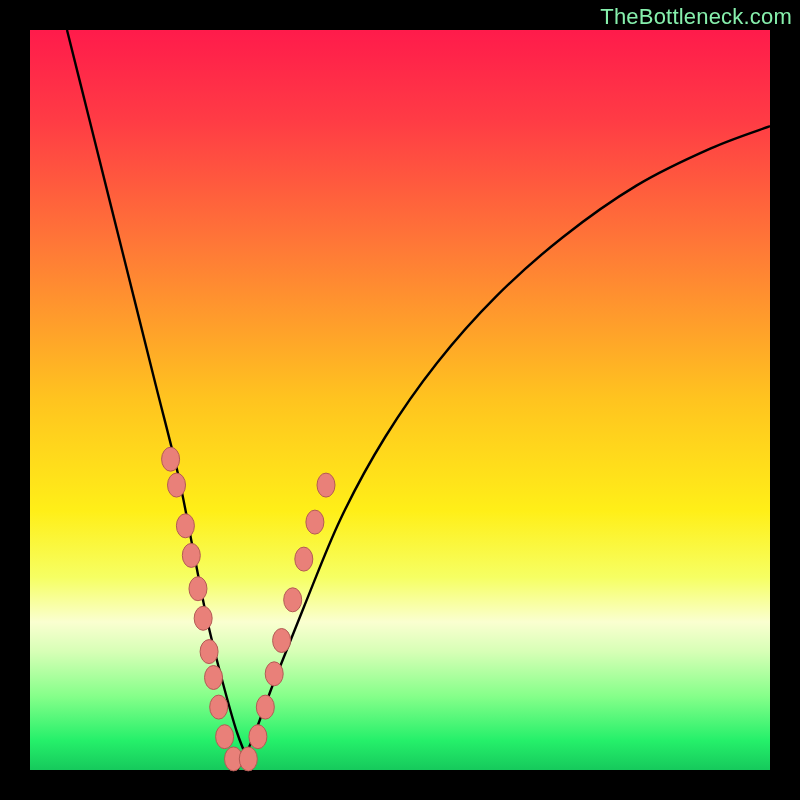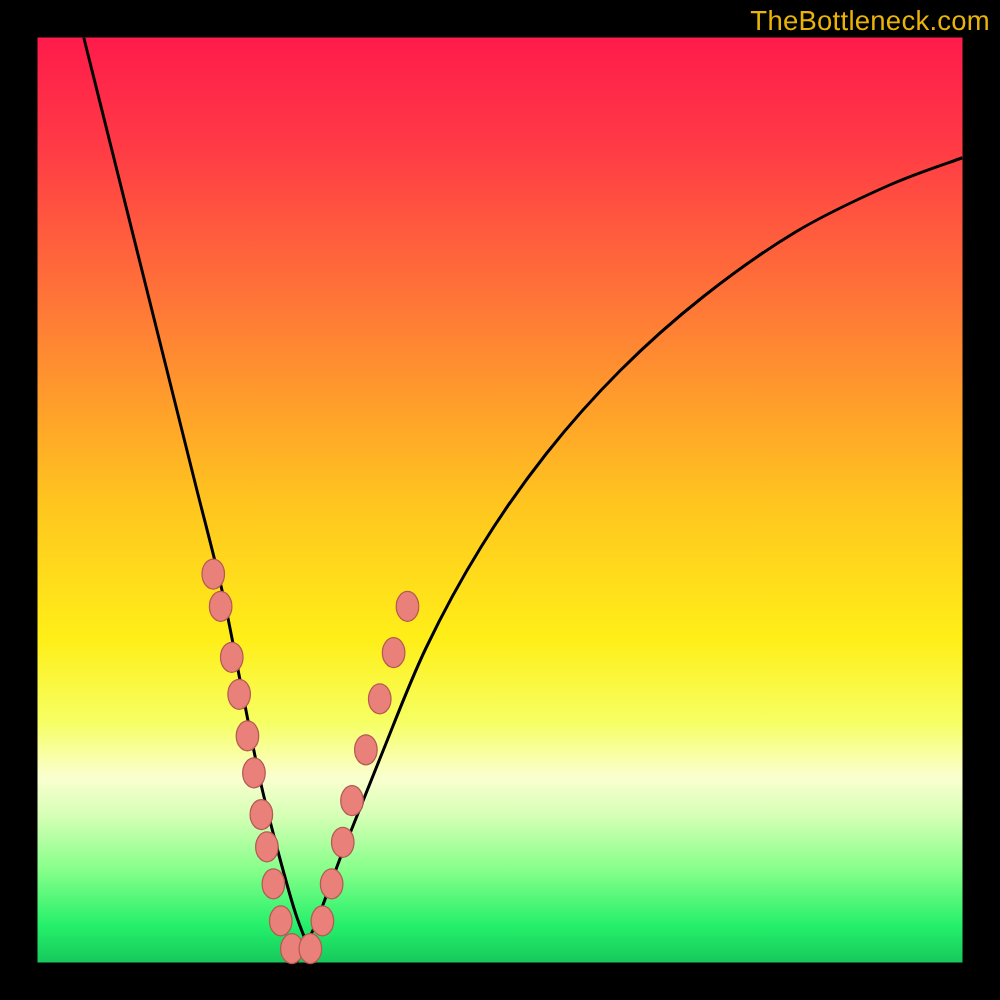--- a/index.html
+++ b/index.html
@@ -24,21 +24,21 @@
     left: 30px;
     top: 30px;
     width: 740px;
     height: 740px;
     
   }
   .watermark {
     position: absolute;
     top: 4px;
     right: 8px;
-    color: #eab308;
+    color: #86efac;
     font-size: 22px;
     font-weight: 500;
     letter-spacing: 0.2px;
   }
   svg.curves {
     position: absolute;
     left: 30px;
     top: 30px;
     width: 740px;
     height: 740px;

